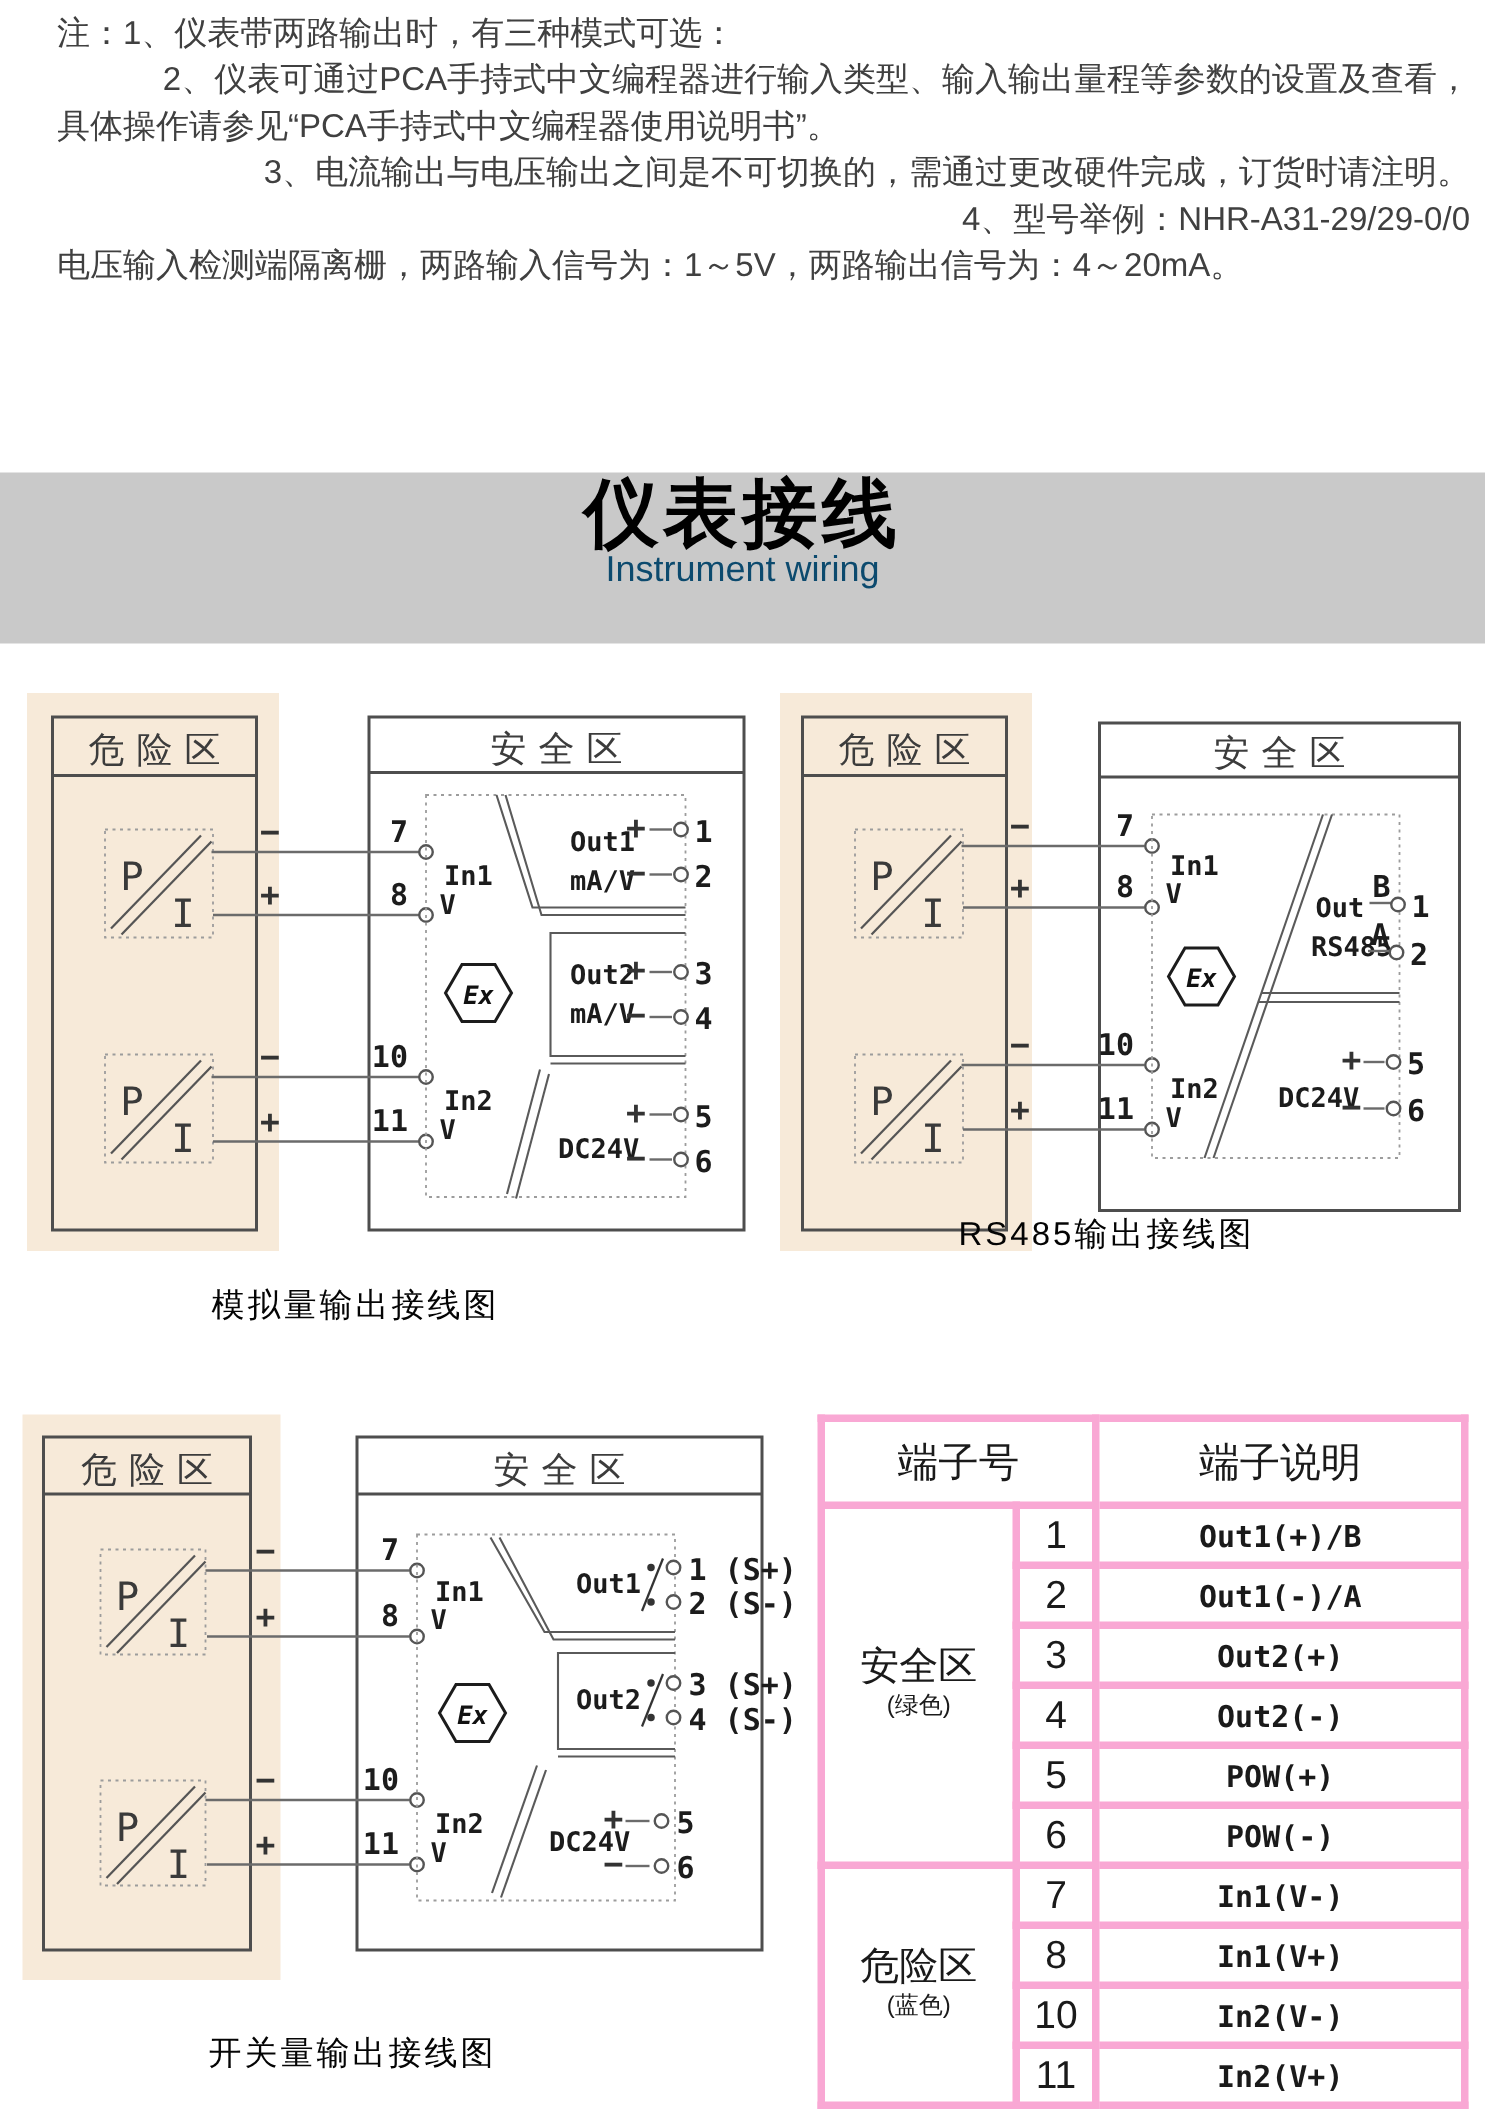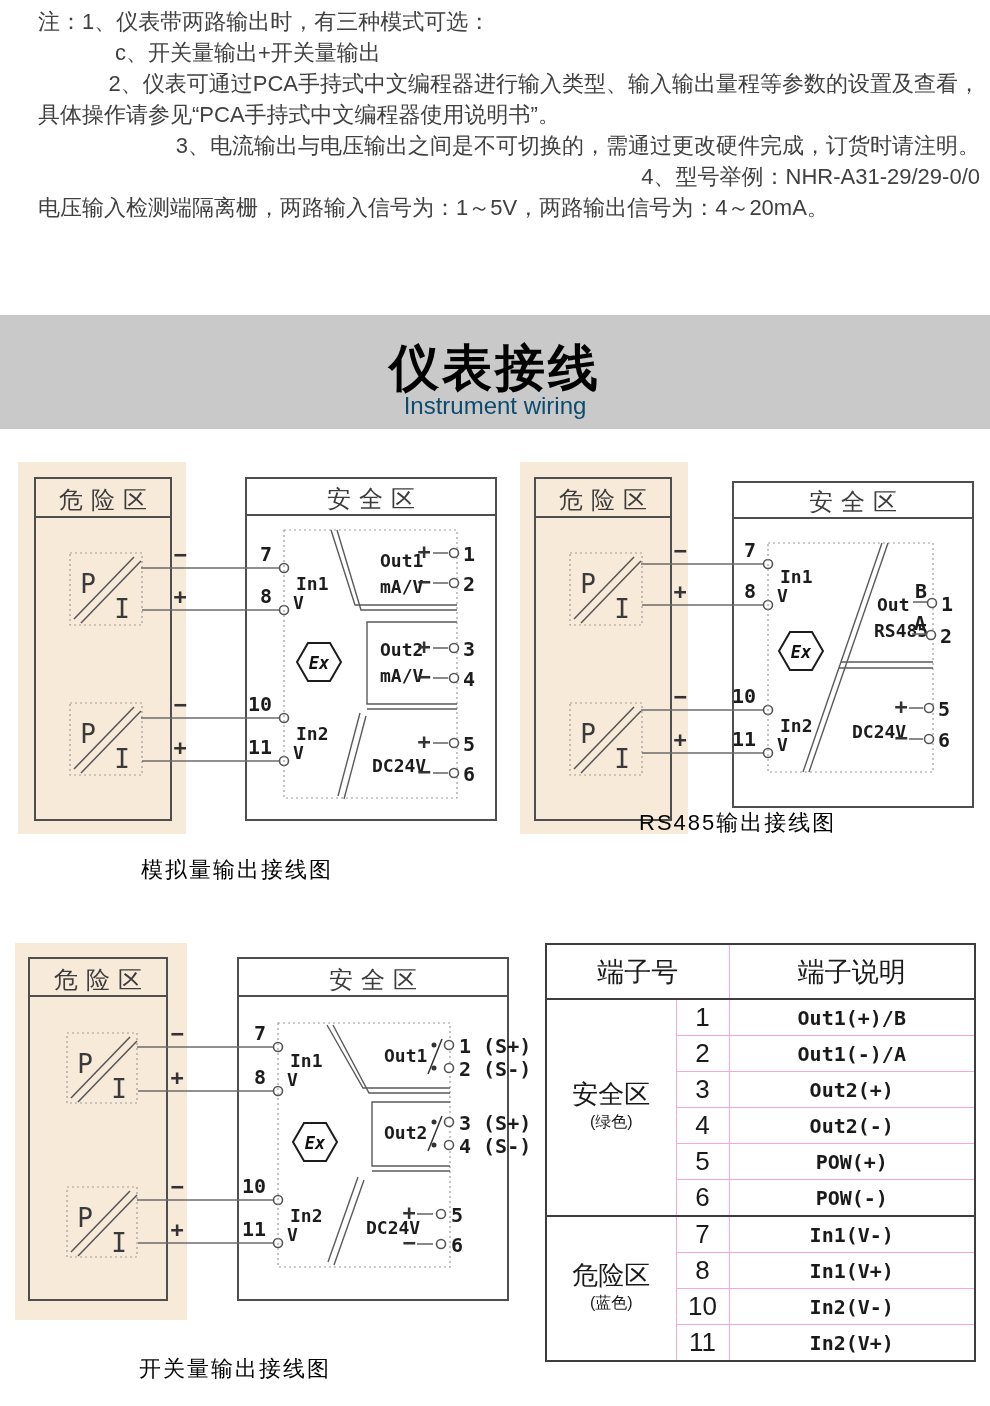--- a/index.html
+++ b/index.html
@@ -7,21 +7,21 @@
     width:990px;height:1406px;position:relative;background:#ffffff;
     font-family:"Liberation Sans",sans-serif;color:#161616;overflow:hidden;
   }
   
   .notes{position:absolute;left:38px;top:6px;width:942px;}
   .notes p{margin:0;font-size:22px;line-height:31px;color:#404040;white-space:nowrap;}
   .ind-a{padding-left:77px;}
   .ind-n{padding-left:47px;text-align:right;}
   
   .banner{position:absolute;left:0;top:315px;width:990px;height:114px;background:#c9c9c9;text-align:center;}
-  .banner .zh{font-size:50px;font-weight:bold;letter-spacing:3px;line-height:54px;margin-top:26px;color:#000;}
+  .banner .zh{font-size:50px;font-weight:bold;letter-spacing:3px;line-height:54px;color:#000;}
   .banner .en{font-size:24px;line-height:21px;color:#0c4a6e;}
   
   svg.diagram{position:absolute;overflow:visible;}
   .zh-label{font-family:"Liberation Serif",serif;font-size:24px;letter-spacing:8px;fill:#3c3c3c;}
   .mono{font-family:"DejaVu Sans Mono",monospace;font-size:18px;font-weight:bold;fill:#1c1c1c;}
   .num{font-family:"DejaVu Sans Mono",monospace;font-size:20px;font-weight:bold;fill:#1c1c1c;}
   .sign{font-family:"DejaVu Sans Mono",monospace;font-size:22px;font-weight:bold;fill:#333;}
   .pi{font-family:"DejaVu Sans Mono",monospace;font-size:26px;fill:#3a3a3a;}
   .exmark{font-family:"DejaVu Sans Mono",monospace;font-size:17px;font-weight:bold;font-style:italic;fill:#111;}
   .wire{stroke:#6b6b6b;stroke-width:1.6;}
@@ -33,39 +33,38 @@
   .hexa{stroke:#1c1c1c;stroke-width:2;fill:none;}
   .lever{stroke:#333;stroke-width:1.5;fill:none;}
   .contact{fill:#333;}
   
   .caption{position:absolute;font-size:22px;letter-spacing:2px;color:#040404;white-space:nowrap;}
   
   table.termtab{
     position:absolute;left:545px;top:943px;width:429px;border-collapse:collapse;
     table-layout:fixed;background:#fff;text-align:center;color:#1a1a1a;
   }
-  table.termtab th,table.termtab td{border:1px solid #f9a8d4;padding:0;}
+  table.termtab th,table.termtab td{border:5px solid #f9a8d4;padding:0;}
   table.termtab{border:2px solid #3d3d3d;}
   table.termtab thead th{height:53px;font-size:27px;font-weight:normal;border-bottom:2px solid #3d3d3d;}
   table.termtab td{height:35px;}
   td.numcell{font-size:26px;}
   td.desccell{font-family:"DejaVu Sans Mono",monospace;font-size:20px;font-weight:bold;}
   td.groupcell{font-size:26px;line-height:27px;}
   td.groupcell .color{font-size:16px;}
   tr.groupstart td{border-top:2px solid #3d3d3d;}
   .col-group{width:130px;}
   .col-num{width:53px;}
   .col-desc{width:246px;}
 </style>
 </head>
 <body>
 
 <div class="notes">
   <p>注：1、仪表带两路输出时，有三种模式可选：</p>
-  <p class="ind-a">c、开关量输出+开关量输出</p>
   <p class="ind-n">2、仪表可通过PCA手持式中文编程器进行输入类型、输入输出量程等参数的设置及查看，</p>
   <p>具体操作请参见“PCA手持式中文编程器使用说明书”。</p>
   <p class="ind-n">3、电流输出与电压输出之间是不可切换的，需通过更改硬件完成，订货时请注明。</p>
   <p class="ind-n">4、型号举例：NHR-A31-29/29-0/0</p>
   <p>电压输入检测端隔离栅，两路输入信号为：1～5V，两路输出信号为：4～20mA。</p>
 </div>
 
 <div class="banner">
   <div class="zh">仪表接线</div>
   <div class="en">Instrument wiring</div>

